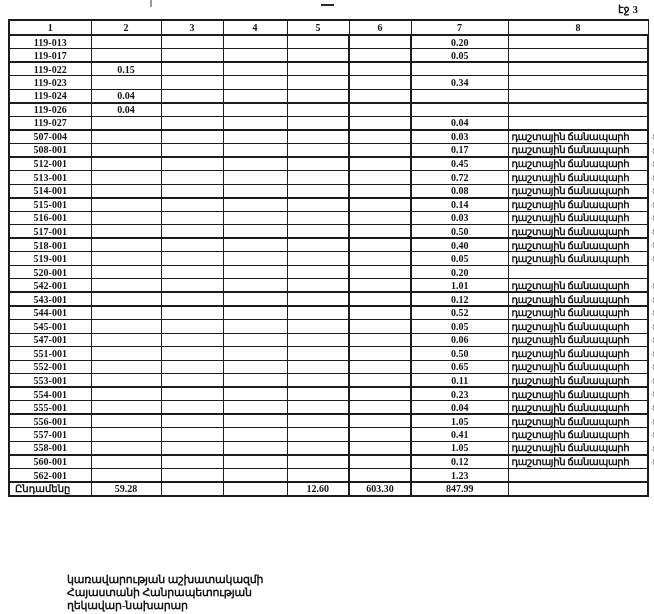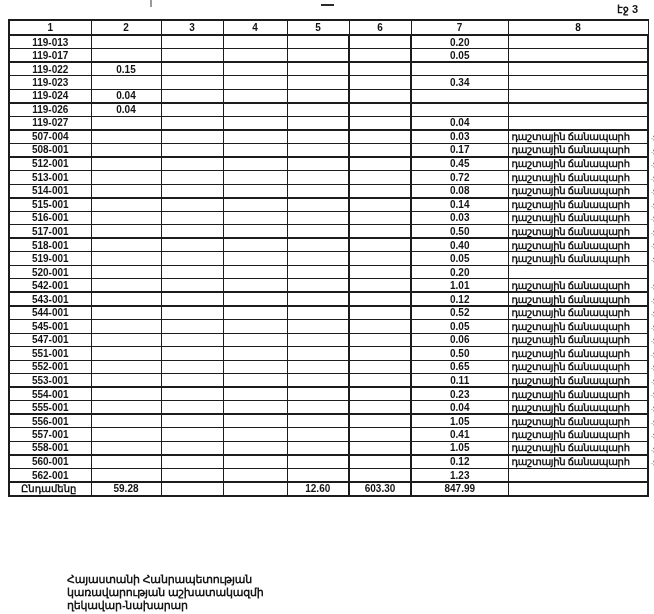--- a/index.html
+++ b/index.html
@@ -1,19 +1,19 @@
 <!DOCTYPE html>
 <html><head>
 <meta charset="utf-8">
 <style>
   * { margin:0; padding:0; box-sizing:border-box; }
   body { background:#e8e8e8; }
   .page {
     position:relative; width:654px; height:614px; background:#ffffff;
-    font-family:Liberation Sans, sans-serif; color:#161616; overflow:hidden;
+    font-family:Liberation Serif, serif; color:#161616; overflow:hidden;
   }
   .page-label {
     position:absolute; top:3px; right:16px;
     font-size:11px; font-weight:bold;
   }
   .artifact-dash { position:absolute; top:4px; left:321px; width:13px; height:2px; background:#2a2a2a; }
   .artifact-tick { position:absolute; top:0px; left:150px; width:2px; height:7px; background:#9a9a9a; }
 
   table.doc {
     position:absolute; left:8px; top:19px;
@@ -31,21 +31,21 @@
   table.doc td.c-mark { border:none; font-size:7px; color:#3d3d3d; text-align:left; padding:0 0 0 2px; font-weight:normal; overflow:visible; }
   
   tbody tr:nth-child(3) td, tbody tr:nth-child(6) td, tbody tr:nth-child(8) td,
   tbody tr:nth-child(10) td, tbody tr:nth-child(13) td, tbody tr:nth-child(16) td,
   tbody tr:nth-child(20) td, tbody tr:nth-child(21) td, tbody tr:nth-child(27) td,
   tbody tr:nth-child(29) td, tbody tr:nth-child(32) td, tbody tr:nth-child(35) td
     { border-top-width:2px; }
   tbody tr td:nth-child(6), tbody tr td:nth-child(7) { border-left-width:2px; }
   tr.total-row td { border-top-width:2px; border-bottom:2px solid #1c1c1c; }
   tr.total-row td.c-mark { border:none; }
-  tr.total-row td:first-child { text-align:left; padding-left:11px; }
+  tr.total-row td:first-child { text-align:left; padding-left:5px; }
 
   .footer-left {
     position:absolute; left:67px; top:573px;
     font-size:11px; font-weight:bold; line-height:13px; letter-spacing:-0.2px;
   }
   .footer-sign {
     position:absolute; left:470px; top:592px;
     font-size:11px; font-weight:bold;margin-top:36px;
   }
 </style>
@@ -454,18 +454,18 @@
           <td class="c-num">12.60</td>
           <td class="c-num">603.30</td>
           <td class="c-num">847.99</td>
           <td class="c-road"></td>
           <td class="c-mark"></td>
         </tr>
       </tbody>
   </table>
 
   <div class="footer-left">
+    <div>կառավարության աշխատակազմի</div>
     <div>Հայաստանի Հանրապետության</div>
-    <div>կառավարության աշխատակազմի</div>
     <div>ղեկավար-նախարար</div>
   </div>
   <div class="footer-sign">Ս. Թոփուզյան</div>
 </div>
 
 </body></html>

